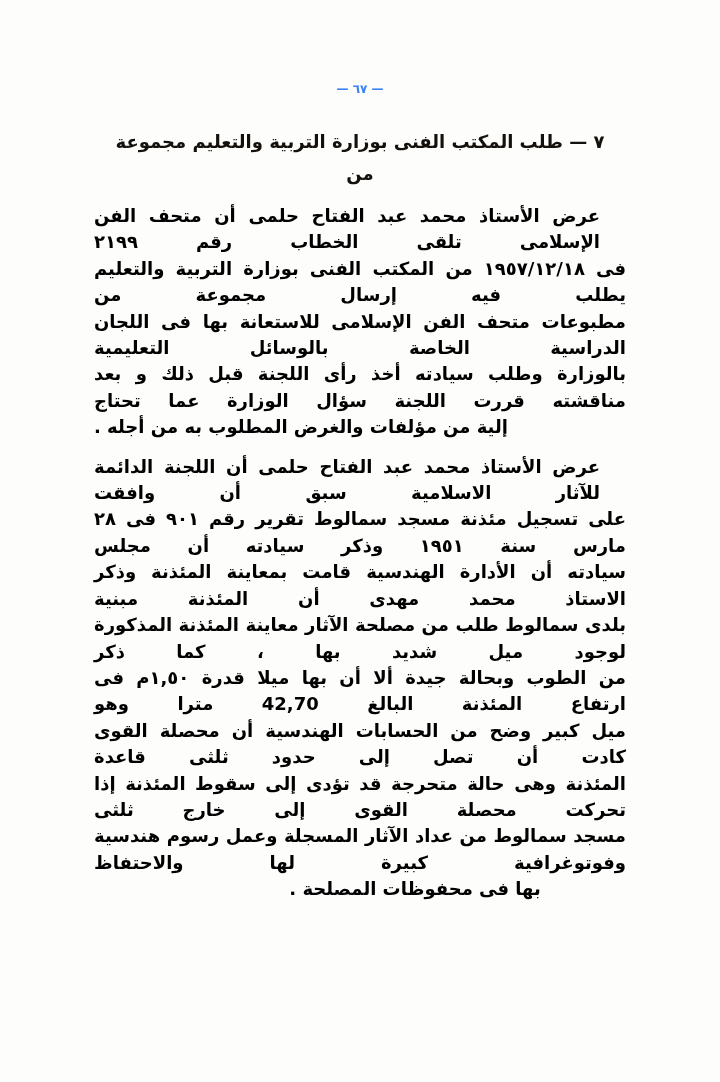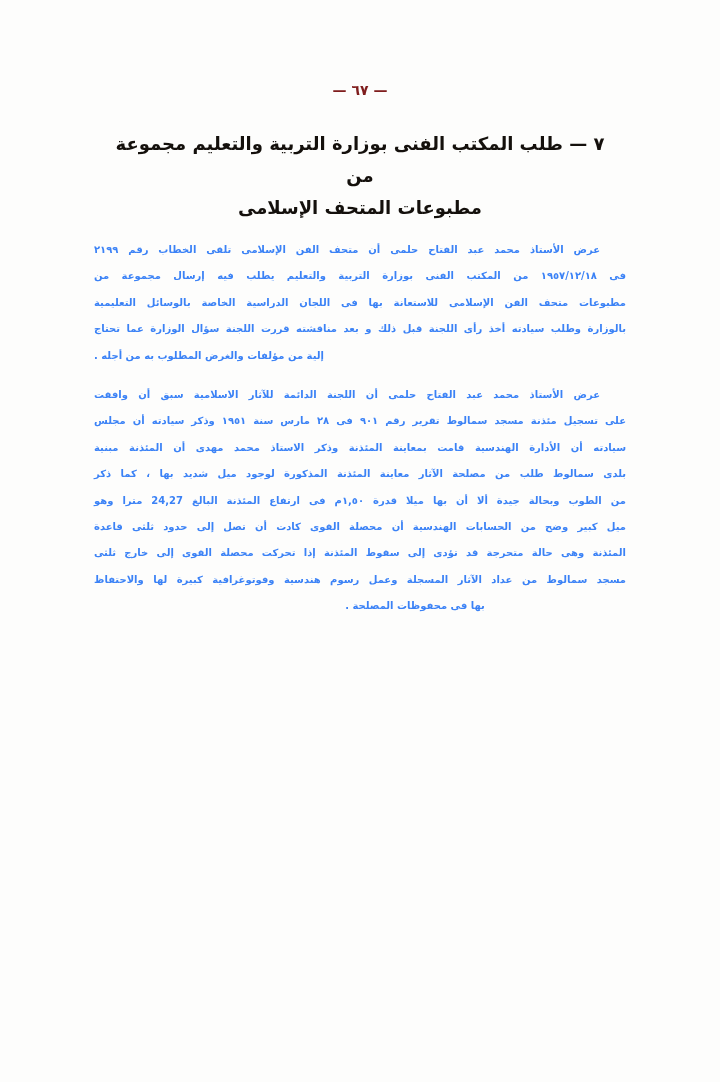--- a/index.html
+++ b/index.html
@@ -17,45 +17,45 @@
     height: 1082px;
     background: #fdfdfc;
     color: #17130f;
     direction: rtl;
     font-family: "DejaVu Sans", sans-serif;
     font-weight: 700;
   }
   .pageno {
     padding-top: 82px;
     text-align: center;
-    font-size: 14px;
+    font-size: 12px;
     letter-spacing: 3px;
-    color: #7f1d1d;
+    color: #3b82f6;
   }
   .content {
     width: 532px;
     margin: 0 auto;
   }
   .heading {
     margin: 8px;
     margin-top: 30px;
     text-align: center;
     font-size: 18px;
     line-height: 32px;
     font-weight: 700;
     color: #14100c;
   }
   .heading-8 {
     margin-top: 24px;
   }
   .para {
     margin-top: 13px;
-    font-size: 10px;
+    font-size: 18px;
     line-height: 26.4px;
-    color: #3b82f6;
+    color: #000000;
   }
   .line {
     text-align: justify;
     text-align-last: justify;
     min-height: 26.4px;
   }
   .line.first {
     padding-right: 26px;
   }
   .line.last-left {
@@ -72,38 +72,37 @@
 <body>
 
 <div class="page">
 
   <div class="pageno">— ٦٧ —</div>
 
   <div class="content">
 
     <h2 class="heading heading-7">
       <div>٧ — طلب المكتب الفنى بوزارة التربية والتعليم مجموعة من</div>
-      <div>مطبوعات المتحف الإسلامى</div>
     </h2>
 
     <div class="para">
       <div class="line first">عرض الأستاذ محمد عبد الفتاح حلمى أن متحف الفن الإسلامى تلقى الخطاب رقم ٢١٩٩</div>
       <div class="line">فى ١٩٥٧/١٢/١٨ من المكتب الفنى بوزارة التربية والتعليم يطلب فيه إرسال مجموعة من</div>
       <div class="line">مطبوعات متحف الفن الإسلامى للاستعانة بها فى اللجان الدراسية الخاصة بالوسائل التعليمية</div>
       <div class="line">بالوزارة وطلب سيادته أخذ رأى اللجنة قبل ذلك و بعد مناقشته قررت اللجنة سؤال الوزارة عما تحتاج</div>
       <div class="line last-left">إلية من مؤلفات والغرض المطلوب به من أجله .</div>
     </div>
 
 
     <div class="para">
       <div class="line first">عرض الأستاذ محمد عبد الفتاح حلمى أن اللجنة الدائمة للآثار الاسلامية سبق أن وافقت</div>
       <div class="line">على تسجيل مئذنة مسجد سمالوط تقرير رقم ٩٠١ فى ٢٨ مارس سنة ١٩٥١ وذكر سيادته أن مجلس</div>
       <div class="line">سيادته أن الأدارة الهندسية قامت بمعاينة المئذنة وذكر الاستاذ محمد مهدى أن المئذنة مبنية</div>
       <div class="line">بلدى سمالوط طلب من مصلحة الآثار معاينة المئذنة المذكورة لوجود ميل شديد بها ، كما ذكر</div>
-      <div class="line">من الطوب وبحالة جيدة ألا أن بها ميلا قدرة ١,٥٠م فى ارتفاع المئذنة البالغ 24,27 مترا وهو</div>
+      <div class="line">من الطوب وبحالة جيدة ألا أن بها ميلا قدرة ١,٥٠م فى ارتفاع المئذنة البالغ 42,70 مترا وهو</div>
       <div class="line">ميل كبير وضح من الحسابات الهندسية أن محصلة القوى كادت أن تصل إلى حدود ثلثى قاعدة</div>
       <div class="line">المئذنة وهى حالة متحرجة قد تؤدى إلى سقوط المئذنة إذا تحركت محصلة القوى إلى خارج ثلثى</div>
       <div class="line">مسجد سمالوط من عداد الآثار المسجلة وعمل رسوم هندسية وفوتوغرافية كبيرة لها والاحتفاظ</div>
       <div class="line last-center">بها فى محفوظات المصلحة .</div>
     </div>
 
   </div>
 </div>
 
 </body></html>

